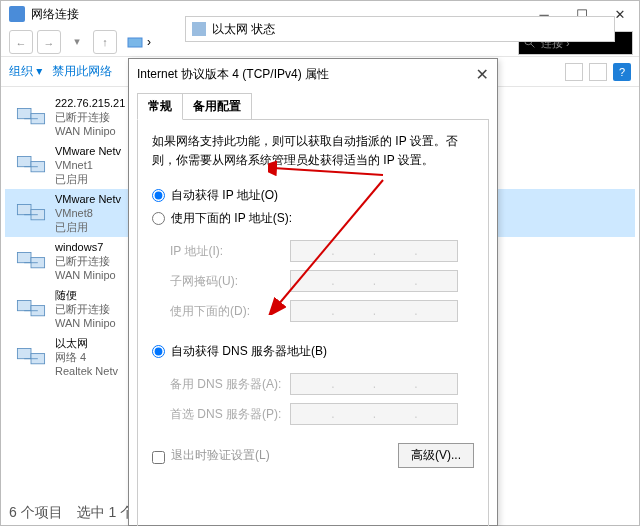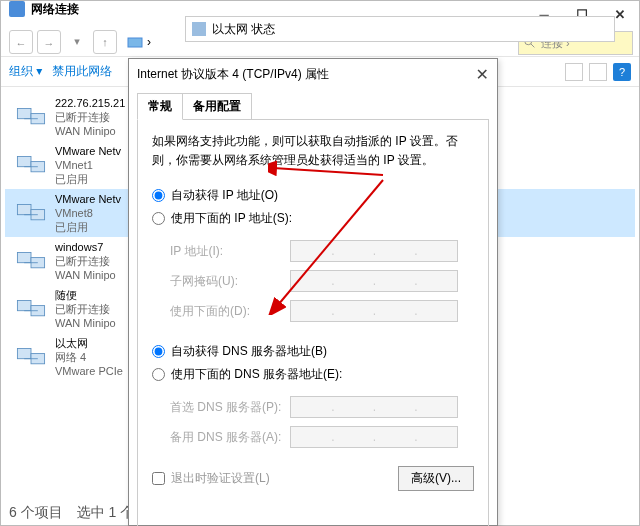--- a/index.html
+++ b/index.html
@@ -1,20 +1,20 @@
 <!DOCTYPE html>
 <html><head>
 <meta charset="utf-8">
 <style>
 * { box-sizing: border-box; margin: 0; padding: 0; font-family: "Microsoft YaHei", "Segoe UI", sans-serif; }
 body { background: #fff; width: 640px; height: 526px; overflow: hidden; position: relative; font-size: 12px; color: #000; }
 
 
 .bg-window { position: absolute; top: 0; left: 0; width: 640px; height: 526px; border: 1px solid #bbb; background: #fff; }
-.bg-title { height: 26px; display: flex; padding: 0 8px; font-weight: bold; }
+.bg-title { height: 26px; display: flex; align-items: center; padding: 10px 8px; }
 .bg-title .icon { width: 16px; height: 16px; background: #4a8cd9; border-radius: 2px; margin-right: 6px; }
 .bg-title span { font-size: 12px; }
 .bg-ctrls { position: absolute; right: 0; top: 0; display: flex; }
 .bg-ctrls div { width: 38px; height: 26px; display: flex; align-items: center; justify-content: center; font-size: 13px; color: #333; }
 .bg-toolbar { height: 30px; display: flex; align-items: center; padding: 0 8px; border-bottom: 1px solid #e5e5e5; }
 .bg-toolbar .arrow { width: 24px; height: 24px; border: 1px solid #ccc; border-radius: 3px; margin-right: 4px; display: flex; align-items: center; justify-content: center; color: #888; font-size: 11px; }
 .bg-toolbar .crumb { margin-left: 6px; display: flex; align-items: center; }
 .bg-toolbar .crumb .folder-icon { width: 16px; height: 16px; margin-right: 4px; }
 .bg-cmdbar { height: 30px; display: flex; align-items: center; padding: 0 8px; border-bottom: 1px solid #e5e5e5; justify-content: space-between; }
 .bg-cmdbar .left { display: flex; align-items: flex-end; }
@@ -28,21 +28,21 @@
 .conn-item.selected { background: #cde8ff; }
 .conn-item .ic { width: 40px; height: 40px; display: flex; align-items: center; justify-content: center; margin-right: 4px; }
 .conn-item .ic svg { width: 34px; height: 34px; }
 .conn-item .txt { display: flex; flex-direction: column; line-height: 1.3; }
 .conn-item .txt .t1 { font-size: 11px; }
 .conn-item .txt .t2 { font-size: 11px; color: #666; }
 .conn-item .txt .t3 { font-size: 11px; color: #666; }
 
 .bg-status { position: absolute; bottom: 0; left: 0; height: 24px; display: flex; align-items: center; padding: 0 8px; font-size: 14px; color: #555; }
 .bg-status span { margin-right: 14px; }
-.search-box { position: absolute; right: 6px; top: 30px; width: 115px; height: 24px; border: 1px solid #ccc; display: flex; align-items: center; padding: 0 4px; color: #888; font-size: 11px; background: #fef9c3; }
+.search-box { position: absolute; right: 6px; top: 30px; width: 115px; height: 24px; border: 1px solid #ccc; display: flex; align-items: center; padding: 0 4px; color: #888; font-size: 11px; background: #000000; }
 .search-box .mag { width: 14px; height: 14px; margin-right: 4px; }
 
 
 .ghost { position: absolute; top: 16px; left: 185px; width: 430px; height: 26px; background: #fff; border: 1px solid #ccc; display: flex; align-items: center; padding: 0 6px; }
 .ghost .gicon { width: 14px; height: 14px; background: #9abde0; margin-right: 6px; }
 
 
 .dialog { position: absolute; top: 30px; left: 128px; width: 370px; height: 468px; background: #fff; border: 1px solid #888; box-shadow: 2px 2px 6px rgba(0,0,0,0.15); margin-top: 28px; }
 .dlg-title { height: 30px; display: flex; align-items: center; justify-content: space-between; padding: 0 8px; }
 .dlg-title span { font-size: 12px; }
@@ -54,21 +54,21 @@
 .dlg-desc { font-size: 12px; line-height: 1.6; margin-bottom: 14px; }
 .radio-row { display: flex; align-items: center; padding: 3px 0; font-size: 12px; }
 .radio-row input { margin-right: 6px; }
 .field-grid { margin: 6px 0 14px 18px; }
 .field-row { display: flex; align-items: center; padding: 4px 0; }
 .field-row label { width: 120px; color: #aaa; font-size: 12px; }
 .ip-input { display: flex; border: 1px solid #ccc; width: 168px; height: 22px; background: #f5f5f5; }
 .ip-input div { flex: 1; text-align: center; color: #ccc; line-height: 20px; position: relative; }
 .ip-input div:not(:last-child)::after { content: "."; position: absolute; right: -2px; bottom: 0; color: #ccc; }
 .check-row { display: flex; align-items: center; justify-content: space-between; margin-top: 12px; }
-.check-row .left { display: flex; align-items: center; color: #999; }
+.check-row .left { display: flex; align-items: flex-end; color: #999; }
 .check-row input { margin-right: 6px; }
 .adv-btn { border: 1px solid #999; padding: 3px 12px; background: #f3f3f3; font-size: 12px; }
 
 .dlg-footer { display: flex; justify-content: flex-end; gap: 20px; padding: 10px 14px; }
 .dlg-footer button { width: 76px; height: 24px; border: 1px solid #c2410c; background: #f3f3f3; font-size: 12px; }
 .dlg-footer button.primary { border: 2px solid #0078d7; }
 
 
 .arrow-svg { position: absolute; pointer-events: none; z-index: 20; }
 </style>
@@ -192,21 +192,21 @@
         <div class="ic">
           <svg viewBox="0 0 40 40">
             <rect x="4" y="10" width="16" height="12" fill="#cfe3f5" stroke="#5a8fc0"></rect>
             <rect x="20" y="16" width="16" height="12" fill="#cfe3f5" stroke="#5a8fc0"></rect>
             <line x1="12" y1="22" x2="28" y2="22" stroke="#5a8fc0"></line>
           </svg>
         </div>
     <div class="txt">
       <span class="t1">以太网</span>
       <span class="t2">网络 4</span>
-      <span class="t3">VMware PCIe</span>
+      <span class="t3">Realtek Netv</span>
     </div>
       </div>
     </div>
 
   <div class="bg-status">
     <span>6 个项目</span>
     <span>选中 1 个项目</span>
   </div>
 </div>
 
@@ -262,36 +262,32 @@
             <div></div>
             <div></div>
           </div>
       </div>
     </div>
 
     <div class="radio-row">
       <input type="radio" checked="" style="">
       <span>自动获得 DNS 服务器地址(B)</span>
     </div>
-    <div class="radio-row">
-      <input type="radio" style="">
-      <span>使用下面的 DNS 服务器地址(E):</span>
-    </div>
     <div class="field-grid">
       <div class="field-row">
+        <label>备用 DNS 服务器(A):</label>
+        <div class="ip-input">
+            <div></div>
+            <div></div>
+            <div></div>
+            <div></div>
+          </div>
+      </div>
+      <div class="field-row">
         <label>首选 DNS 服务器(P):</label>
-        <div class="ip-input">
-            <div></div>
-            <div></div>
-            <div></div>
-            <div></div>
-          </div>
-      </div>
-      <div class="field-row">
-        <label>备用 DNS 服务器(A):</label>
         <div class="ip-input">
             <div></div>
             <div></div>
             <div></div>
             <div></div>
           </div>
       </div>
     </div>
 
     <div class="check-row">

